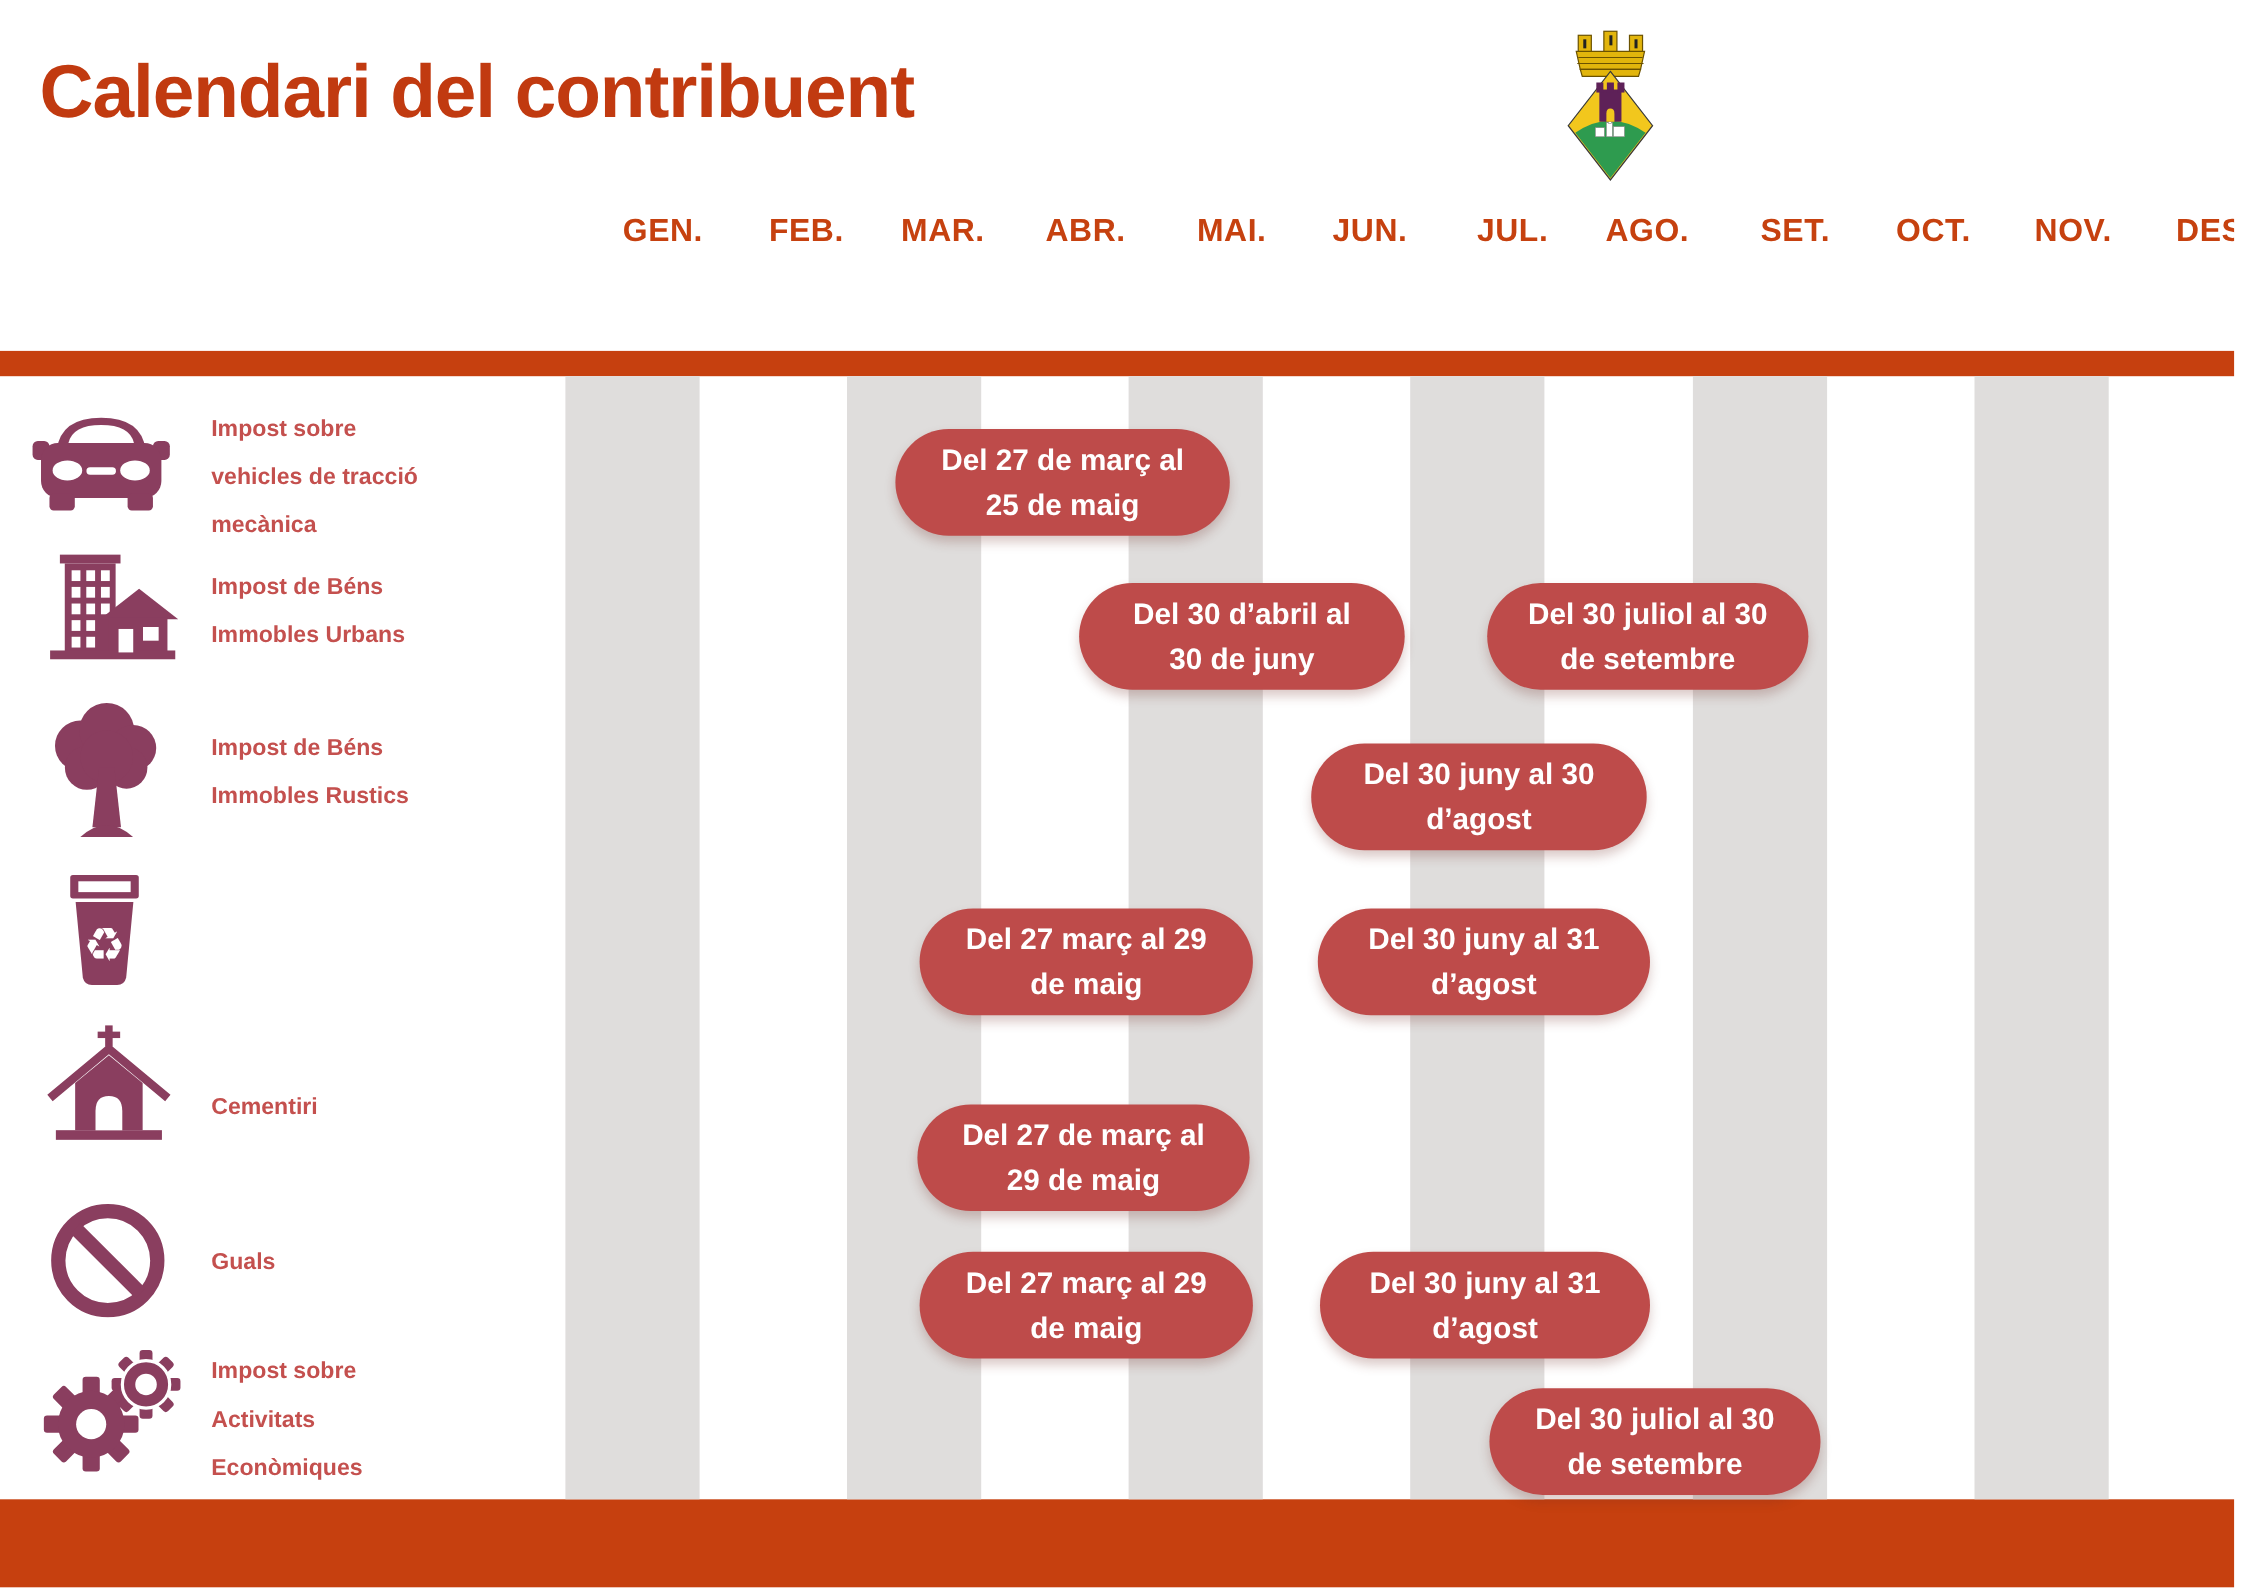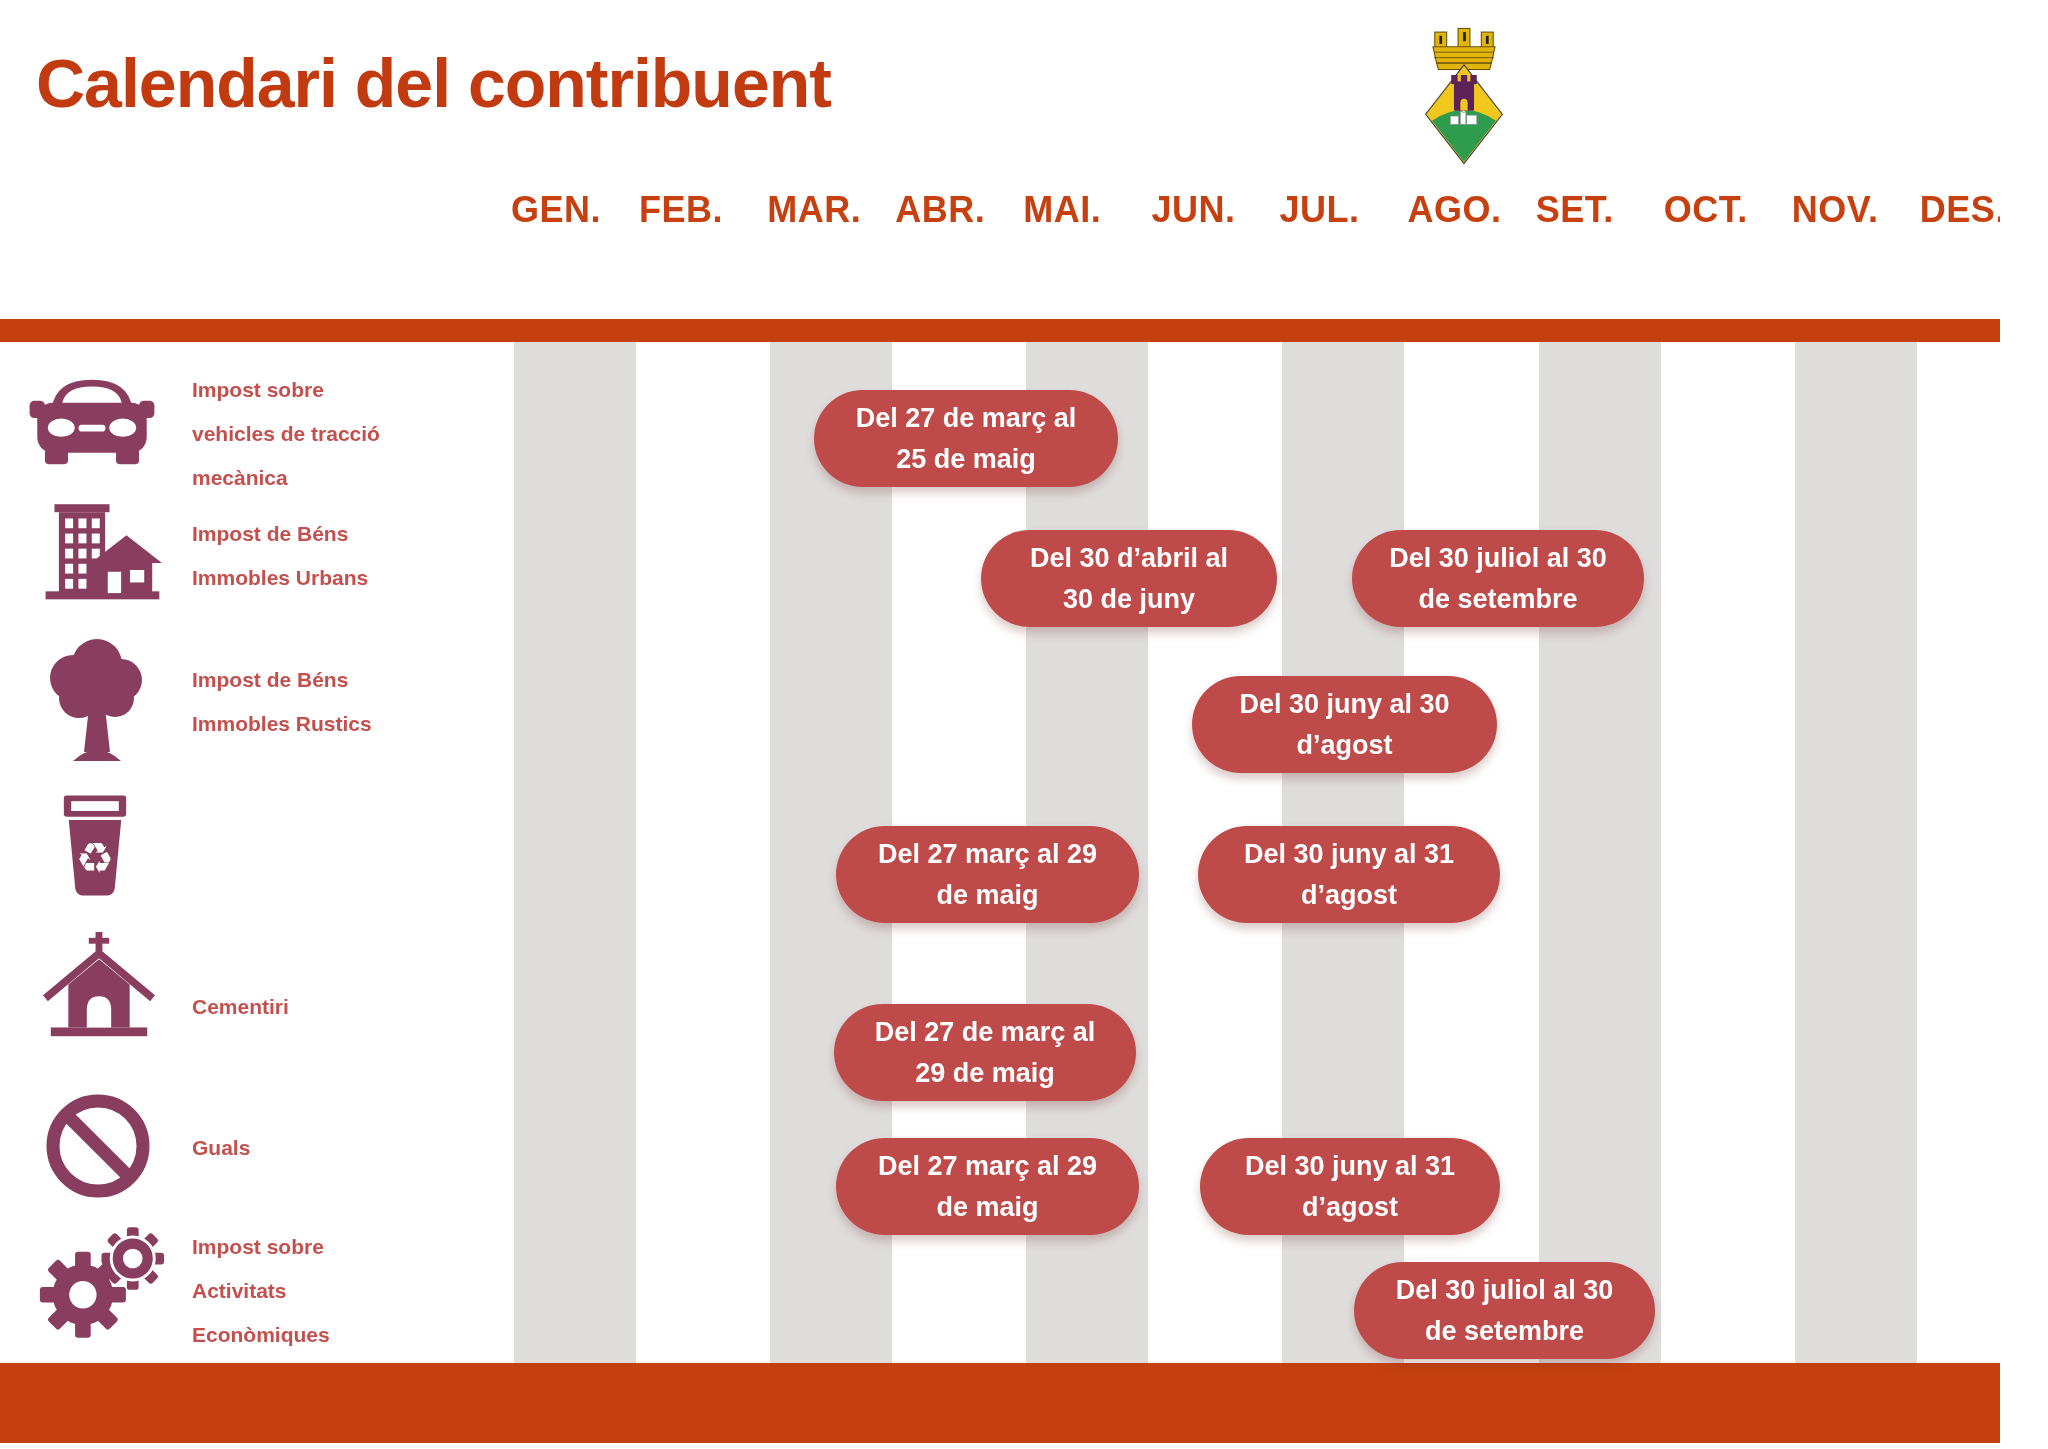--- a/index.html
+++ b/index.html
@@ -1,24 +1,24 @@
 <!DOCTYPE html>
 <html><head>
 <meta charset="utf-8">
 <style>
   html,body{margin:0;padding:0;background:#fff;}
   .page{position:relative;width:2000px;height:1449px;background:#ffffff;overflow:hidden;
-        font-family:"Liberation Sans","DejaVu Sans",sans-serif;}
+        font-family:"Liberation Sans","DejaVu Sans",sans-serif;padding-left:31px;}
   .title{position:absolute;left:36px;top:44px;margin:0;font-size:68px;font-weight:700;
          letter-spacing:-1px;color:#C13A10;white-space:nowrap;}
   .year{position:absolute;left:1002px;top:22px;font-size:122px;font-weight:700;
         color:#DD9C96;line-height:1;letter-spacing:2px;}
   .crest{position:absolute;left:1422px;top:26px;width:84px;height:140px;}
   .months{position:absolute;left:511px;top:186px;width:1537px;height:48px;display:flex;align-items:center;}
-  .month{flex:1;text-align:left;color:#C6410F;font-weight:700;font-size:36px;letter-spacing:.5px;}
+  .month{flex:1;text-align:right;color:#C6410F;font-weight:700;font-size:29px;letter-spacing:.5px;}
   .divider{position:absolute;left:0;top:319px;width:2048px;height:23px;background:#C6400F;}
   .bottombar{position:absolute;left:0;top:1363px;width:2048px;height:80px;background:#C6400F;}
   .stripe{position:absolute;top:342px;height:1021px;width:122px;background:#DFDDDC;}
   .icon{position:absolute;}
   .row-label{position:absolute;left:192px;color:#C4504E;font-weight:700;font-size:21px;line-height:44px;}
   .row-label span{display:block;}
   .pill{position:absolute;height:97px;background:#BE4B4A;border-radius:50px;color:#fff;
         display:flex;flex-direction:column;align-items:center;justify-content:center;
         font-weight:700;font-size:27px;line-height:1.5;text-align:center;
         box-shadow:0 6px 10px rgba(110,45,35,.25);margin-top:16px;}

